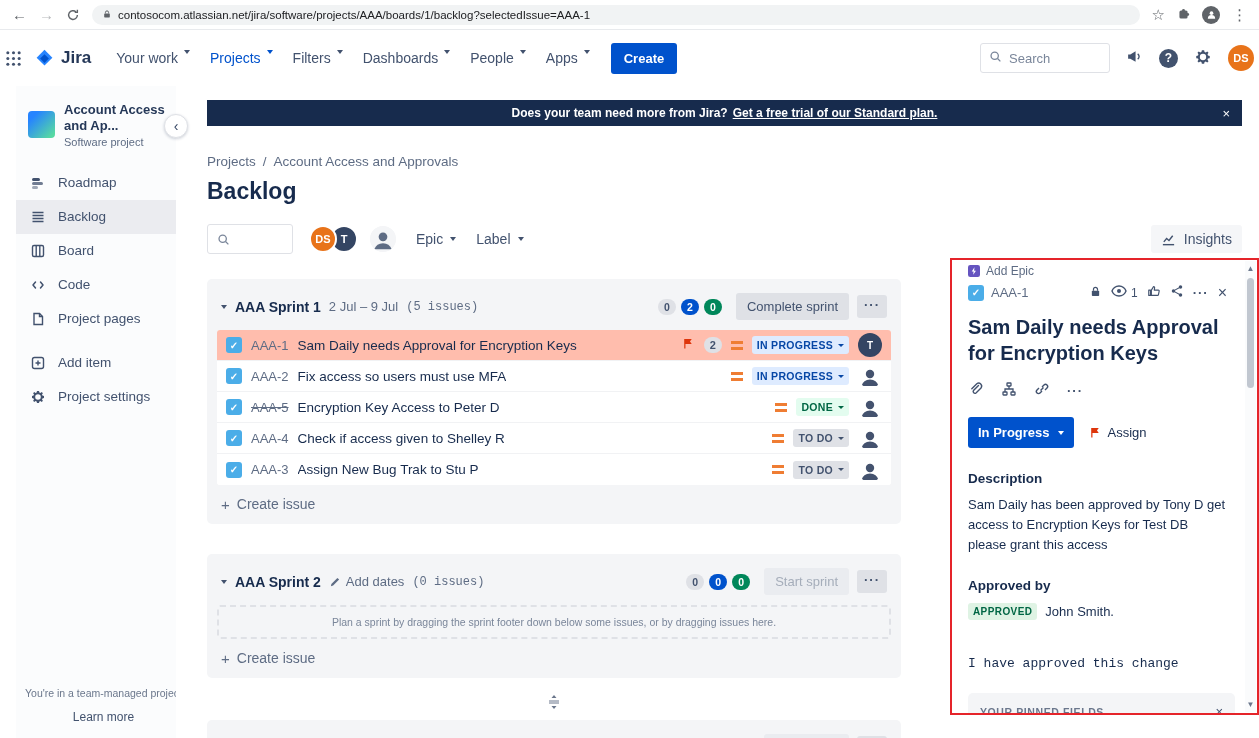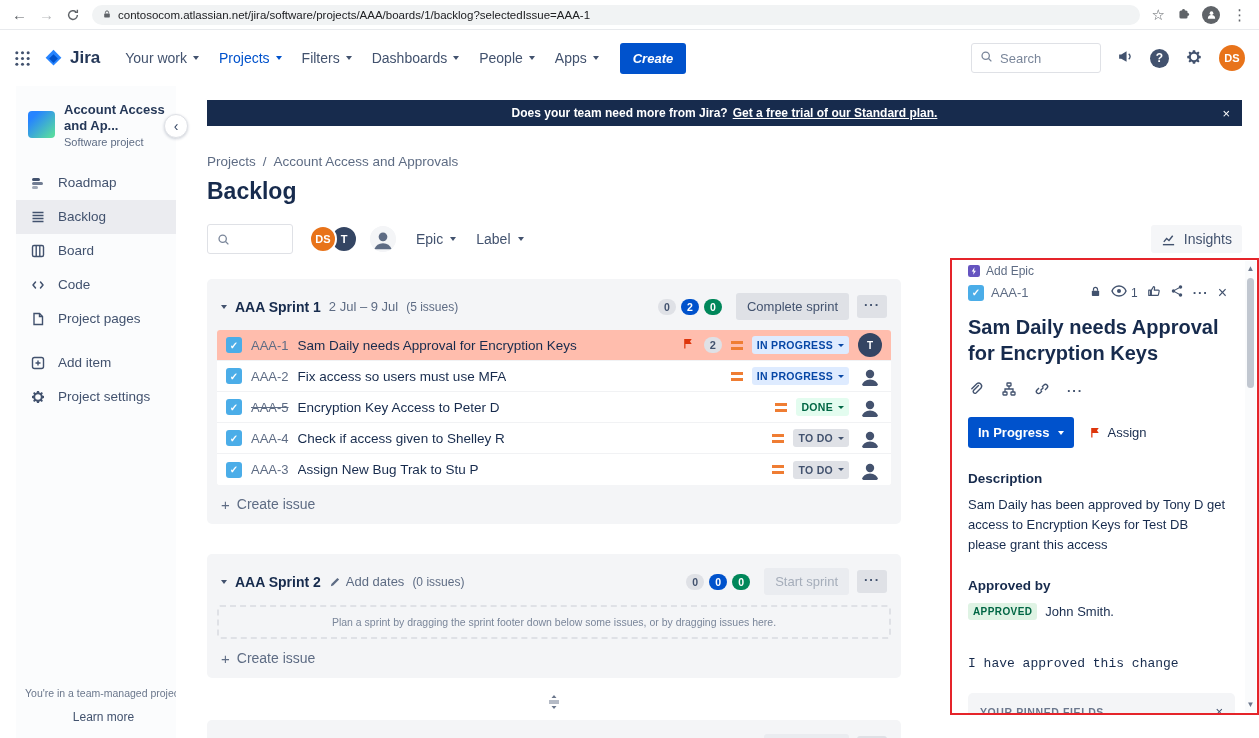--- a/index.html
+++ b/index.html
@@ -11,31 +11,31 @@
   .browser-bar { position:absolute; top:0; left:0; right:0; height:30px; background:#fff;
                  border-bottom:1px solid #E8EAED; display:flex; align-items:center; gap:12px; padding:0 12px; }
   .b-icon { color:#5F6368; font-size:15px; line-height:1; display:inline-flex; align-items:center; }
   .url-pill { flex:1; max-width:1090px; height:20px; background:#F1F3F4; border-radius:10px;
               display:flex; align-items:center; gap:6px; padding:0 10px; font-size:11.5px; color:#202124; }
   .b-avatar { width:18px; height:18px; border-radius:50%; background:#5F6368; display:inline-flex;
               align-items:center; justify-content:center; }
 
   
   .topnav { position:absolute; top:30px; left:0; right:0; height:56px; display:flex;
-            align-items:center; gap:2px; padding:0 14px; background:#fff; }
+            align-items:center; gap:2px; padding:0 5px; background:#fff; }
   .logo { display:flex; align-items:center; gap:6px; margin:0 14px 0 10px; }
   .logo-text { font-size:17px; font-weight:700; color:#253858; }
-  .nav-item { display:flex; align-items:center; gap:6px; padding:7px 9px; color:#42526E;
+  .nav-item { display:flex; align-items:flex-start; gap:6px; padding:7px 9px; color:#42526E;
               font-size:14px; border-radius:3px; cursor:pointer; white-space:nowrap; }
   .nav-item.active { color:#0052CC; }
   .chev { width:0; height:0; border-left:3.5px solid transparent; border-right:3.5px solid transparent;
           border-top:4px solid currentColor; display:inline-block; }
   .create-btn { background:#0052CC; color:#fff; font-weight:700; font-size:13px; padding:8px 13px;
                 border-radius:3px; margin-left:10px; border:none; cursor:pointer;
-                font-family:"Liberation Sans",sans-serif;font-style:italic; }
+                font-family:"Liberation Sans",sans-serif; }
   .nav-right { margin-left:auto; display:flex; align-items:center; gap:16px; }
   .search-box { width:130px; height:30px; border:1px solid #DFE1E6; border-radius:3px; display:flex;
                 align-items:center; gap:7px; padding:0 8px; color:#7A869A; font-size:13px; background:#fff; }
   .help-circle { width:19px; height:19px; border-radius:50%; background:#42526E; color:#fff;
                  font-size:12px; font-weight:700; display:inline-flex; align-items:center; justify-content:center; }
   .avatar { border-radius:50%; display:inline-flex; align-items:center; justify-content:center;
             color:#fff; font-weight:700; flex:none; }
   .avatar.ds { width:26px; height:26px; background:#E8731A; font-size:11px; }
 
   
@@ -82,21 +82,21 @@
   .insights-btn { margin-left:auto; display:flex; align-items:center; gap:8px; padding:6px 10px;
                   border-radius:3px; background:rgba(9,30,66,0.04); color:#42526E; font-size:14px; cursor:pointer; }
 
   
   .backlog { width:694px; margin-top:24px; }
   .sprint { background:#F4F5F7; border-radius:5px; padding:8px 10px 10px; margin-bottom:30px; }
   .sprint-head { display:flex; align-items:center; gap:8px; padding:6px 4px 10px; }
   .exp { color:#42526E; display:inline-flex; }
   .sprint-name { font-weight:700; font-size:14px; color:#172B4D; }
   .sprint-dates { color:#5E6C84; font-size:13px; }
-  .sprint-count { color:#5E6C84; font-size:12px; }
+  .sprint-count { color:#5E6C84; font-size:12px;font-family:Liberation Mono, monospace; }
   .add-dates { color:#5E6C84; font-size:13px; display:inline-flex; gap:5px; align-items:center; cursor:pointer; }
   .head-right { margin-left:auto; display:flex; align-items:center; gap:5px; }
   .badge { min-width:18px; height:16px; border-radius:8px; padding:0 5px; font-size:10.5px; font-weight:700;
            display:inline-flex; align-items:center; justify-content:center; }
   .badge.grey { background:#DFE1E6; color:#42526E; }
   .badge.blue { background:#0052CC; color:#fff; }
   .badge.green { background:#00875A; color:#fff; }
   .sprint-btn { background:rgba(9,30,66,0.09); color:#42526E; font-size:13px; padding:6px 11px;
                 border-radius:3px; border:none; margin-left:9px; cursor:pointer; white-space:nowrap;
                 font-family:"Liberation Sans",sans-serif; }

